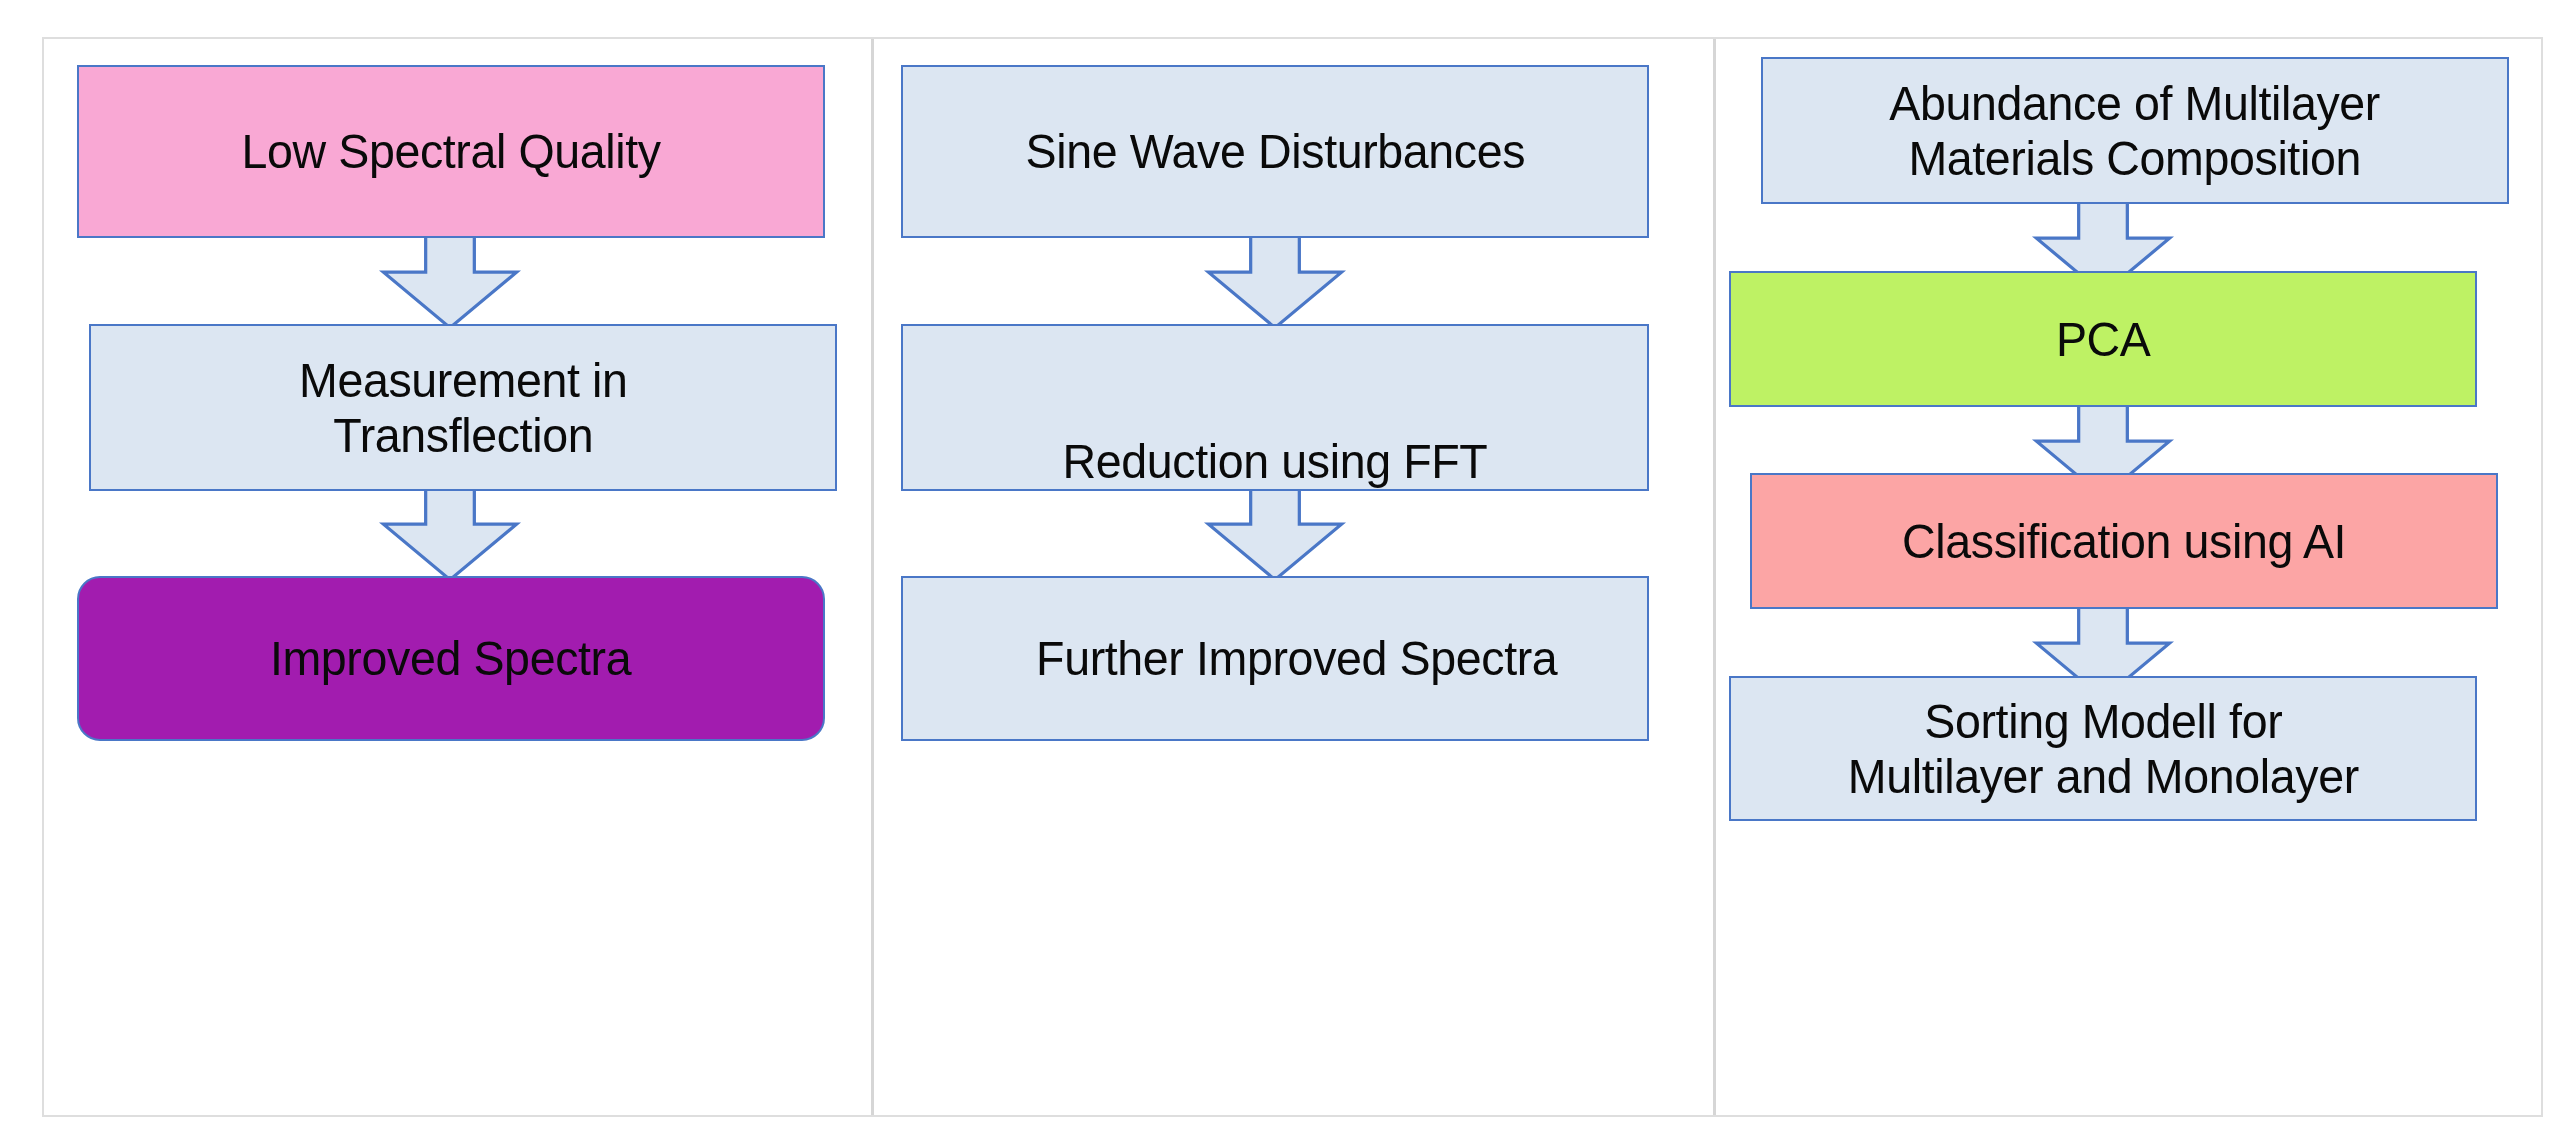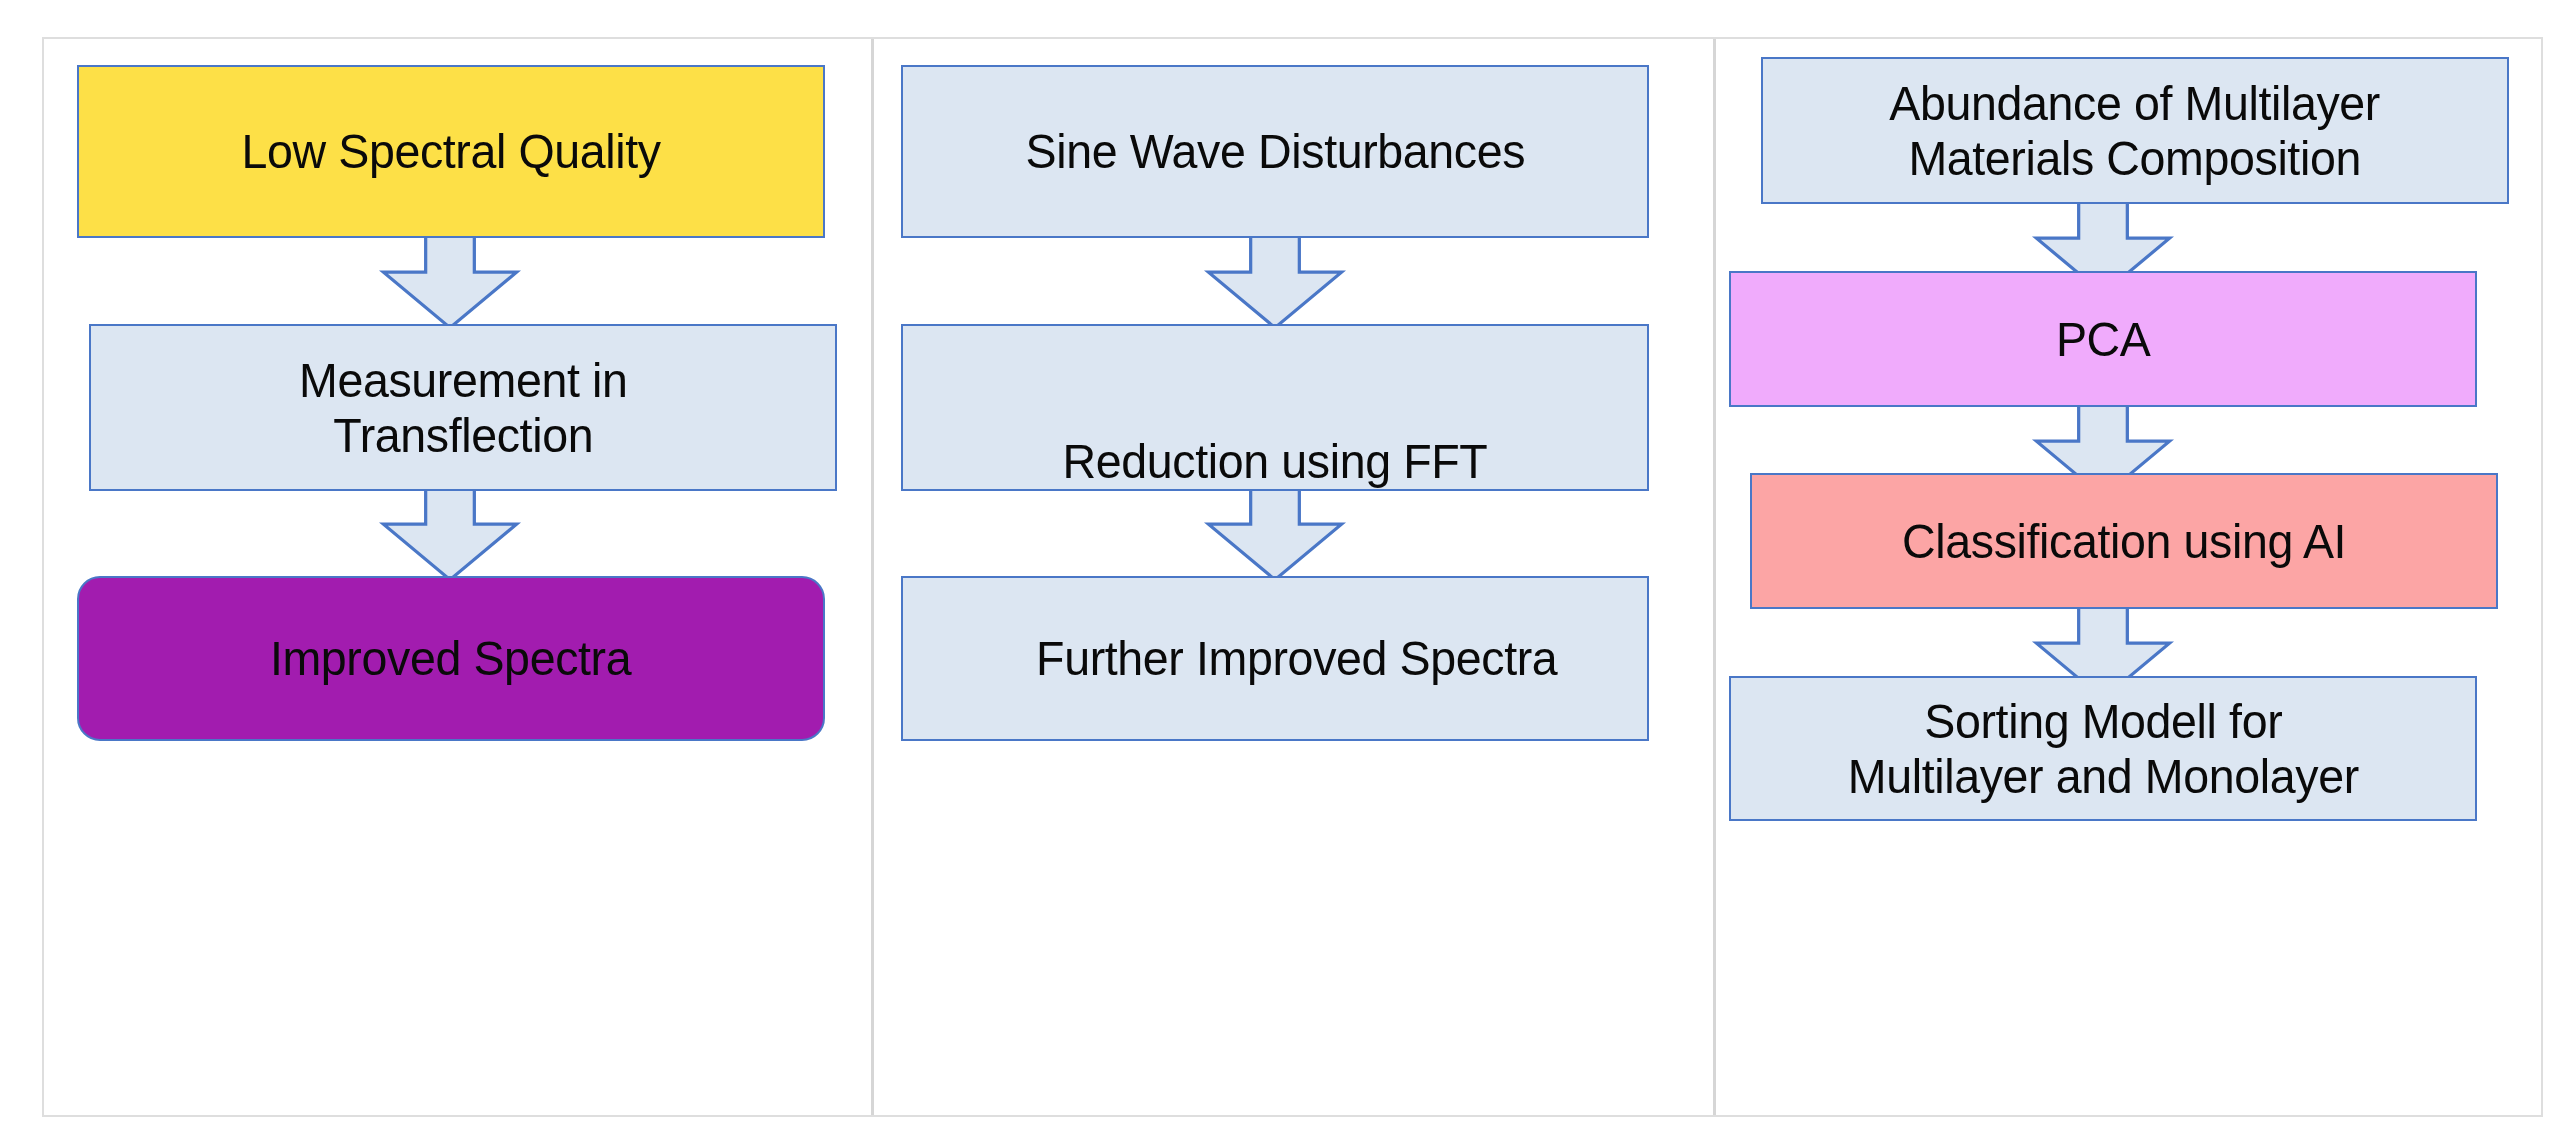--- a/index.html
+++ b/index.html
@@ -105,21 +105,21 @@
   #c3-arrow-3 { left: 314px; top: 373px; width: 146px; height: 88px; }
   #c3-box-4   { left: 13px;  top: 348px; width: 748px; height: 145px; }
 </style>
 </head>
 <body style="background: rgb(255, 255, 255);">
 
 <div id="diagram-frame" style="border-color: rgb(222, 222, 222);">
 
   <div class="column" id="column-1">
 
-    <div class="flow-box" id="c1-box-1" style="background: #fde047; border-color: rgb(74, 119, 199); top: 26px;">
+    <div class="flow-box" id="c1-box-1" style="background: #f9a8d4; border-color: rgb(74, 119, 199); top: 26px;">
       <span class="box-label" style="color: rgb(10, 10, 10);">Low Spectral Quality</span>
     </div>
 
     <div class="flow-arrow" id="c1-arrow-1" style="top: 194px;">
       <svg viewBox="0 0 180 120" width="146" height="98" preserveAspectRatio="none">
         <polygon points="60,0 120,0 120,48 172,48 90,116 8,48 60,48" fill="#DCE6F2" stroke="#4A77C7"></polygon>
       </svg>
     </div>
 
     <div class="flow-box" id="c1-box-2" style="background: rgb(220, 230, 242); border-color: rgb(74, 119, 199); top: 285px; margin-left: 12px;">
@@ -177,21 +177,21 @@
       <span class="box-label" style="color: rgb(10, 10, 10);">Abundance of Multilayer
 Materials Composition</span>
     </div>
 
     <div class="flow-arrow" id="c3-arrow-1" style="top: 160px;">
       <svg viewBox="0 0 180 120" width="146" height="98" preserveAspectRatio="none">
         <polygon points="60,0 120,0 120,48 172,48 90,116 8,48 60,48" fill="#DCE6F2" stroke="#4A77C7"></polygon>
       </svg>
     </div>
 
-    <div class="flow-box" id="c3-box-2" style="background: #f0abfc; border-color: rgb(74, 119, 199); top: 232px;">
+    <div class="flow-box" id="c3-box-2" style="background: #bef264; border-color: rgb(74, 119, 199); top: 232px;">
       <span class="box-label" style="color: rgb(10, 10, 10);">PCA</span>
     </div>
 
     <div class="flow-arrow" id="c3-arrow-2" style="top: 363px;">
       <svg viewBox="0 0 180 120" width="146" height="98" preserveAspectRatio="none">
         <polygon points="60,0 120,0 120,48 172,48 90,116 8,48 60,48" fill="#DCE6F2" stroke="#4A77C7"></polygon>
       </svg>
     </div>
 
     <div class="flow-box" id="c3-box-3" style="background: #fca5a5; border-color: rgb(74, 119, 199); top: 434px; margin-left: 21px;">

